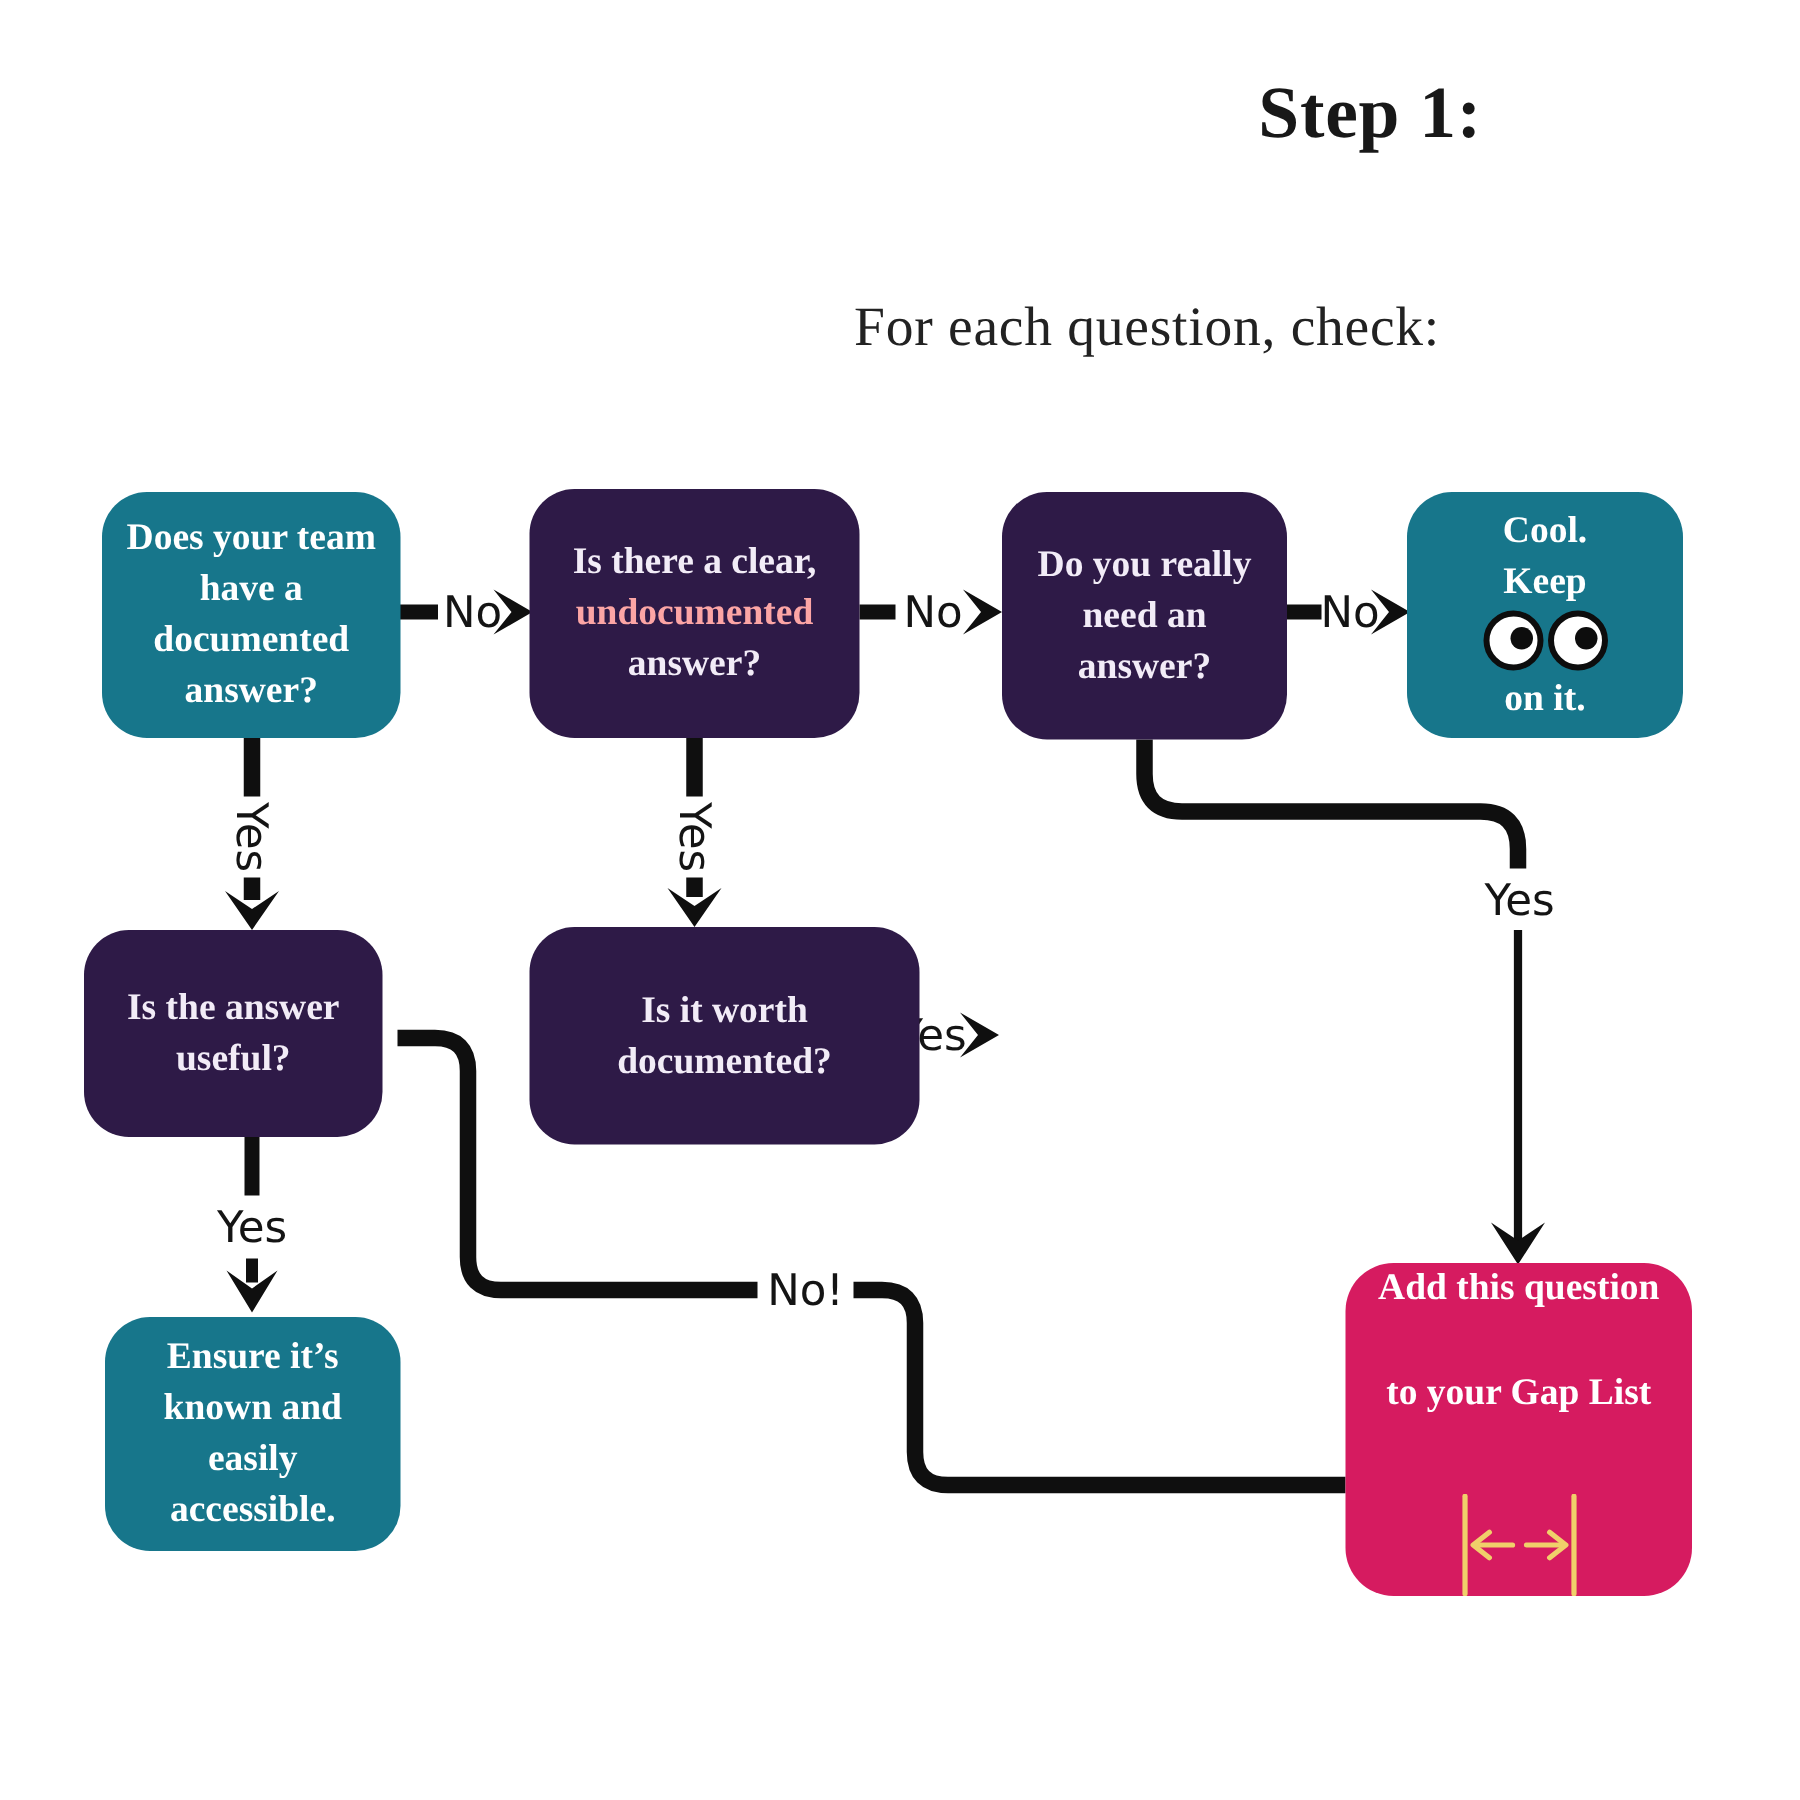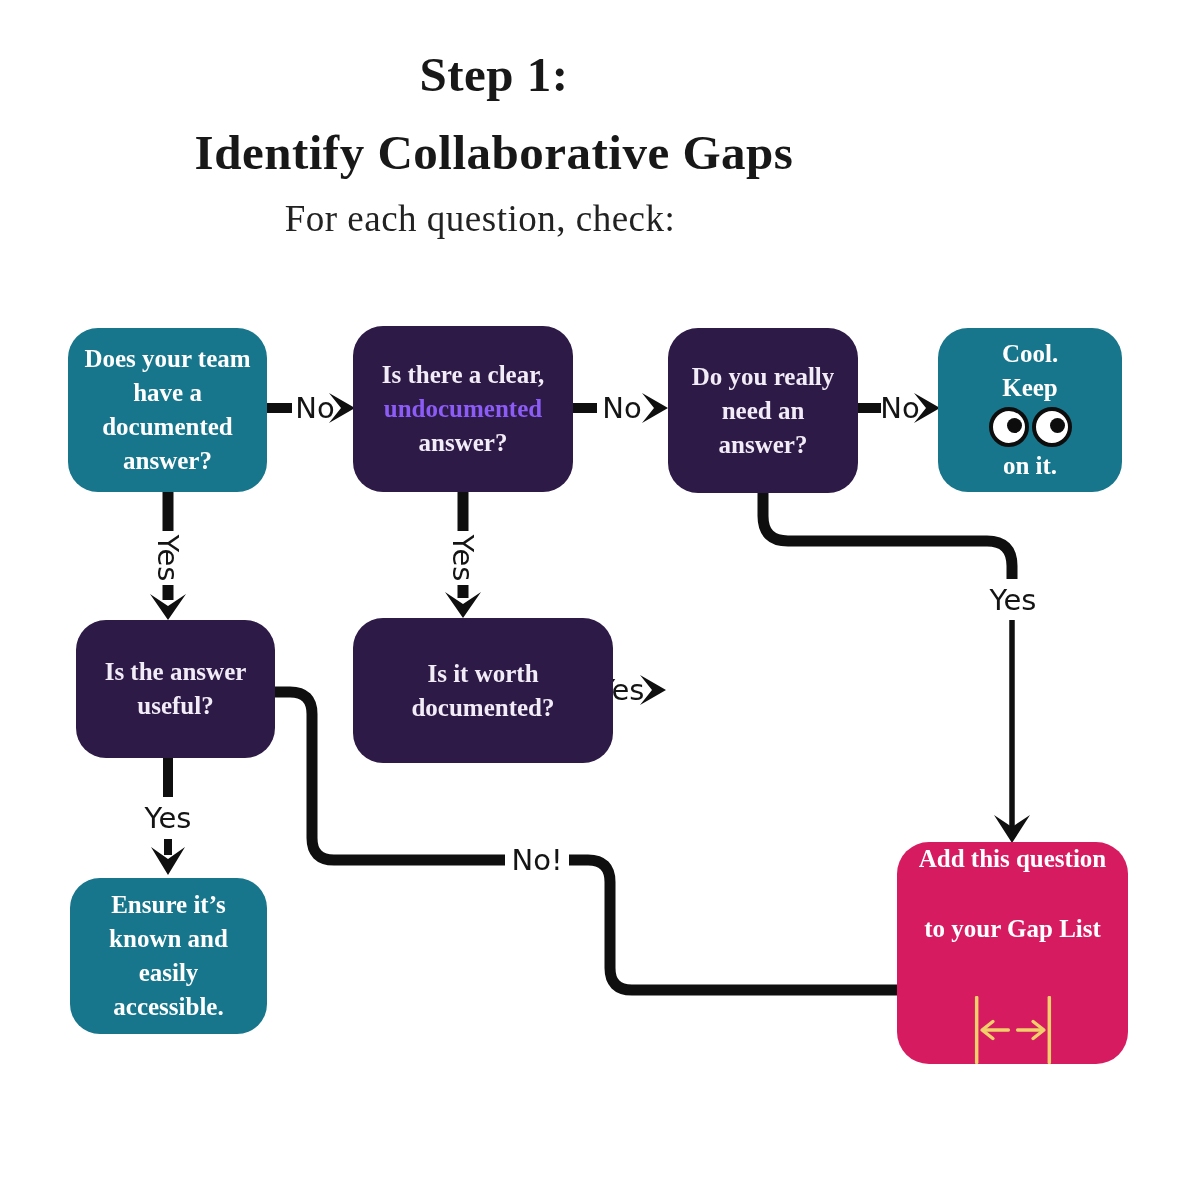--- a/index.html
+++ b/index.html
@@ -2,37 +2,37 @@
 <html><head>
 <meta charset="utf-8">
 <style>
   html,body{margin:0;padding:0;background:#ffffff;}
   .canvas{
     position:relative;width:1200px;height:1200px;background:#ffffff;overflow:hidden;
     font-family:"Liberation Serif", serif;
   }
   
   .title{
-    position:absolute;left:0;width:988px;text-align:center;
+    position:absolute;left:0;width:988px;text-align:right;
     font-weight:700;font-size:49px;color:#181818;letter-spacing:.5px;line-height:1.1;
   }
   .subtitle{
-    position:absolute;left:0;width:960px;text-align:center;
+    position:absolute;left:0;width:960px;text-align:right;
     font-weight:400;font-size:37px;color:#222;letter-spacing:.5px;
   }
   
   .box{
     position:absolute;border-radius:30px;display:flex;flex-direction:column;
     align-items:center;justify-content:center;text-align:center;
     font-weight:700;font-size:25px;line-height:34px;color:#ffffff;
   }
   .box.teal{background:#17768b;align-items:center;}
   .box.purple{background:#2e1a47;color:#f2ecf7;}
   .box.pink{background:#d61b60;border-radius:32px;gap:36px;}
-  .box .accent{color:#8b5cf6;}
+  .box .accent{color:#fca5a5;}
   
   .eyes{display:flex;gap:3px;margin:2px 0;}
   .eye{
     position:relative;width:40px;height:40px;border-radius:50%;
     background:#ffffff;border:4px solid #0d0d0d;box-sizing:border-box;
   }
   .pupil{
     position:absolute;width:15px;height:15px;border-radius:50%;
     background:#0d0d0d;top:7px;right:3px;
   }
@@ -44,21 +44,20 @@
   .lbl.rot{transform:translate(-50%,-50%) rotate(90deg);}
   .connectors{position:absolute;left:0;top:0;}
   .gapicon{margin-top:14px;}
 </style>
 </head>
 <body>
 
 <div class="canvas">
 
   <div class="title" style="top:48px">Step 1:</div>
-  <div class="title" style="top:126px">Identify Collaborative Gaps</div>
   <div class="subtitle" style="top:197px">For each question, check:</div>
 
   <svg class="connectors" width="1200" height="1200" viewBox="0 0 1200 1200">
     <g stroke="#0f0f0f" fill="none">
 
       <path d="M265 408 H292" stroke-width="10"></path>
       <path d="M573 408 H597" stroke-width="10"></path>
       <path d="M858 408 H881" stroke-width="10"></path>
 
       <path d="M168 492 V531" stroke-width="11"></path>
@@ -125,21 +124,21 @@
       <span class="eye">
           <span class="pupil"></span>
         </span>
       <span class="eye">
           <span class="pupil"></span>
         </span>
     </div>
     <div>on it.</div>
   </div>
 
-  <div class="box purple" style="left:76px;top:620px;width:199px;height:138px">
+  <div class="box purple" style="left:56px;top:620px;width:199px;height:138px">
     <div>Is the answer</div>
     <div>useful?</div>
   </div>
 
   <div class="box purple" style="left:353px;top:618px;width:260px;height:145px">
     <div>Is it worth</div>
     <div>documented?</div>
   </div>
 
 

